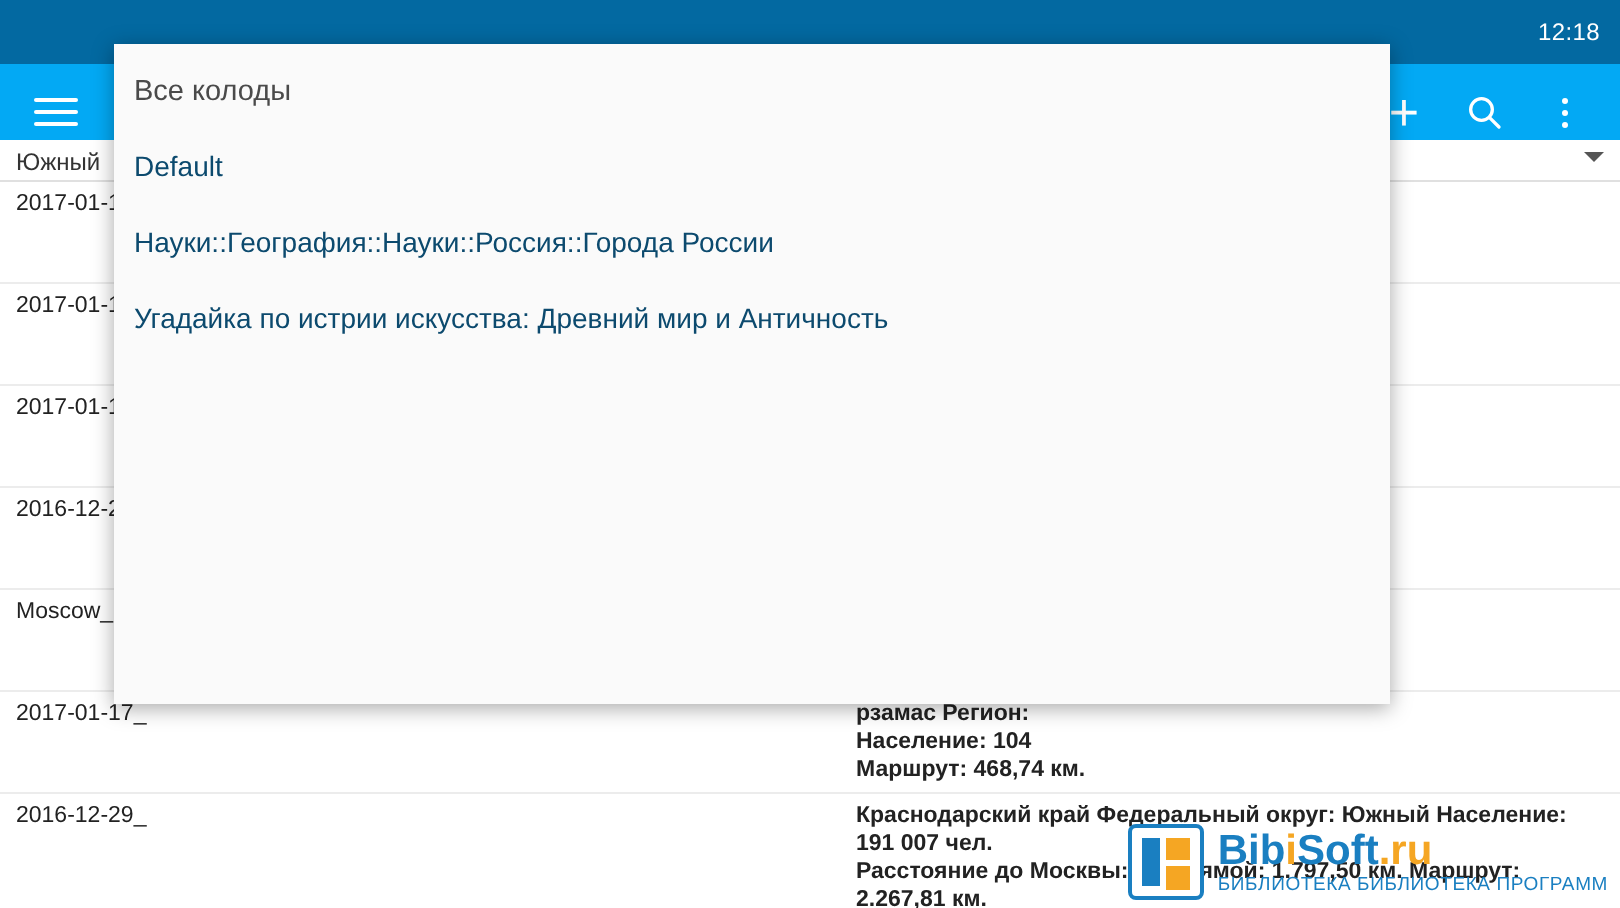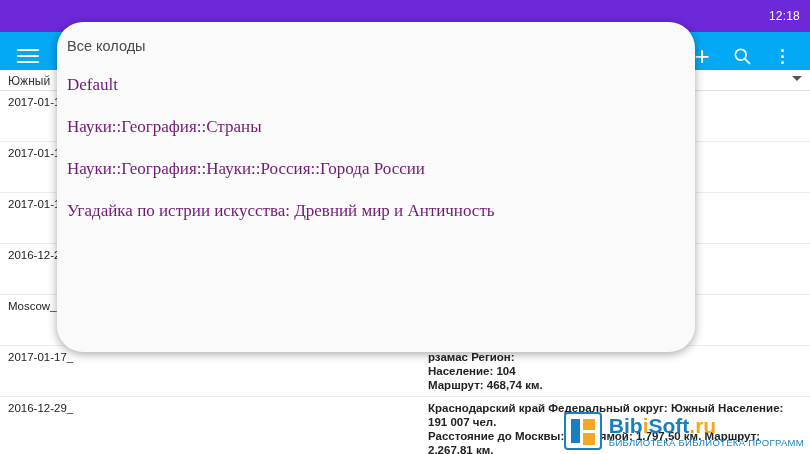--- a/index.html
+++ b/index.html
@@ -11,21 +11,21 @@
     width: 810px;
     height: 454px;
     overflow: hidden;
     font-family: "Liberation Sans", sans-serif;
     position: relative;
   }
 
   
   .status-bar {
     height: 22px;
-    background: #6d28d9;
+    background: #0369a1;
     color: #ffffff;
     display: flex;
     align-items: center;
     justify-content: flex-end;
     padding: 16px 10px;
     font-size: 12px;
     box-sizing: border-box;
   }
   .status-clock { letter-spacing: 0.2px; }
 
@@ -153,36 +153,34 @@
   .dialog {
     position: absolute;
     left: 57px;
     top: 22px;
     width: 638px;
     height: 330px;
     background: #fafafa;
     box-shadow: 0 2px 10px rgba(0,0,0,0.35);
     box-sizing: border-box;
     overflow: hidden;
-    border-radius: 26px;
   }
   .dialog-title {
     font-size: 14.5px;
     color: #4a4a4a;
     padding: 16px 0 10px 10px;
   }
   .dialog-list {
     overflow: hidden;
   }
   .dialog-item {
-    font-size: 17px;
-    color: #701a75;
+    font-size: 14px;
+    color: #0c4a6e;
     padding: 11px 10px;
     cursor: pointer;
-    font-family: Liberation Serif, serif;
   }
 
   
   .watermark {
     position: absolute;
     right: 6px;
     bottom: 4px;
     display: flex;
     align-items: center;
     font-family: "Liberation Sans", sans-serif;
@@ -318,21 +316,20 @@
   </div>
 
 </div>
 
 <div class="scrim"></div>
 
 <div class="dialog">
   <div class="dialog-title">Все колоды</div>
   <div class="dialog-list">
     <div class="dialog-item">Default</div>
-    <div class="dialog-item">Науки::География::Страны</div>
     <div class="dialog-item">Науки::География::Науки::Россия::Города России</div>
     <div class="dialog-item">Угадайка по истрии искусства: Древний мир и Античность</div>
   </div>
 </div>
 
 <div class="watermark">
   <div class="wm-logo">
     <span class="b1"></span>
       <span class="b2"></span>
       <span class="b3"></span>

